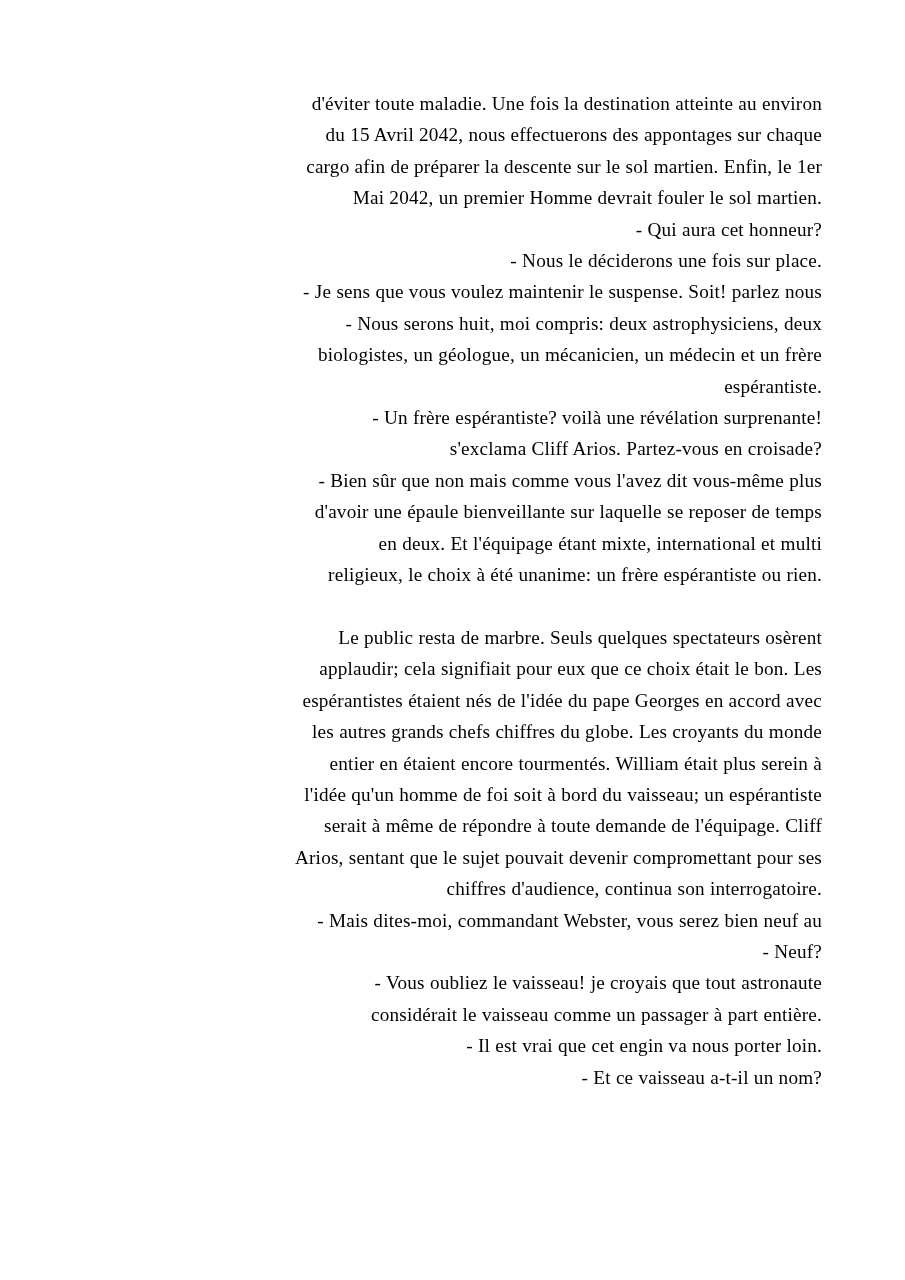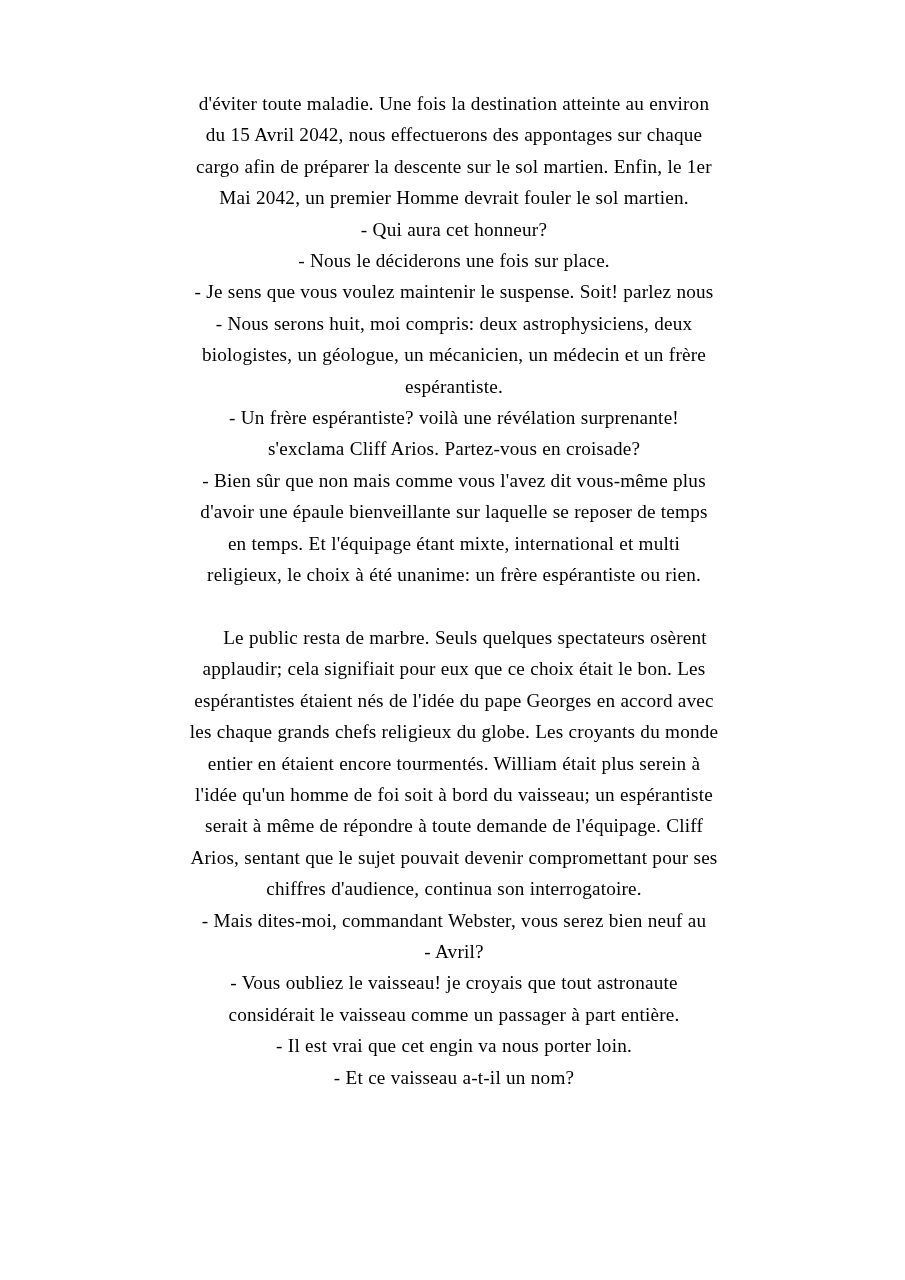--- a/index.html
+++ b/index.html
@@ -26,21 +26,21 @@
   .text-column {
     position: absolute;
     left: 86px;
     top: 88px;
     width: 736px;
   }
   .para {
     margin: 0;
     font-size: 19.2px;
     line-height: 31.4px;
-    text-align: center;
+    text-align: right;
     letter-spacing: 0.01em;
     word-spacing: 0.01em;
     color: #000000;
   }
   
   .line {
     display: block;
     white-space: pre-wrap;
   }
   .para-gap {
@@ -66,36 +66,36 @@
           <span class="line">- Qui aura cet honneur?</span>
           <span class="line">- Nous le déciderons une fois sur place.</span>
           <span class="line">- Je sens que vous voulez maintenir le suspense. Soit! parlez nous</span>
           <span class="line">- Nous serons huit, moi compris: deux astrophysiciens, deux</span>
           <span class="line">biologistes, un géologue, un mécanicien, un médecin et un frère</span>
           <span class="line">espérantiste.</span>
           <span class="line">- Un frère espérantiste? voilà une révélation surprenante!</span>
           <span class="line">s'exclama Cliff Arios. Partez-vous en croisade?</span>
           <span class="line">- Bien sûr que non mais comme vous l'avez dit vous-même plus</span>
           <span class="line">d'avoir une épaule bienveillante sur laquelle se reposer de temps</span>
-          <span class="line">en temps. Et l'équipage étant mixte, international et multi</span>
+          <span class="line">en deux. Et l'équipage étant mixte, international et multi</span>
           <span class="line">religieux, le choix à été unanime: un frère espérantiste ou rien.</span>
         </p>
         <span class="para-gap"></span>
         <p class="para">
           <span class="line"><span class="indent"></span><span>Le public resta de marbre. Seuls quelques spectateurs osèrent</span></span>
           <span class="line">applaudir; cela signifiait pour eux que ce choix était le bon. Les</span>
           <span class="line">espérantistes étaient nés de l'idée du pape Georges en accord avec</span>
-          <span class="line">les chaque grands chefs religieux du globe. Les croyants du monde</span>
+          <span class="line">les autres grands chefs chiffres du globe. Les croyants du monde</span>
           <span class="line">entier en étaient encore tourmentés. William était plus serein à</span>
           <span class="line">l'idée qu'un homme de foi soit à bord du vaisseau; un espérantiste</span>
           <span class="line">serait à même de répondre à toute demande de l'équipage. Cliff</span>
           <span class="line">Arios, sentant que le sujet pouvait devenir compromettant pour ses</span>
           <span class="line">chiffres d'audience, continua son interrogatoire.</span>
           <span class="line">- Mais dites-moi, commandant Webster, vous serez bien neuf au</span>
-          <span class="line">- Avril?</span>
+          <span class="line">- Neuf?</span>
           <span class="line">- Vous oubliez le vaisseau! je croyais que tout astronaute</span>
           <span class="line">considérait le vaisseau comme un passager à part entière.</span>
           <span class="line">- Il est vrai que cet engin va nous porter loin.</span>
           <span class="line">- Et ce vaisseau a-t-il un nom?</span>
         </p>
       </div>
   </div>
 </div>
 
 </body></html>

